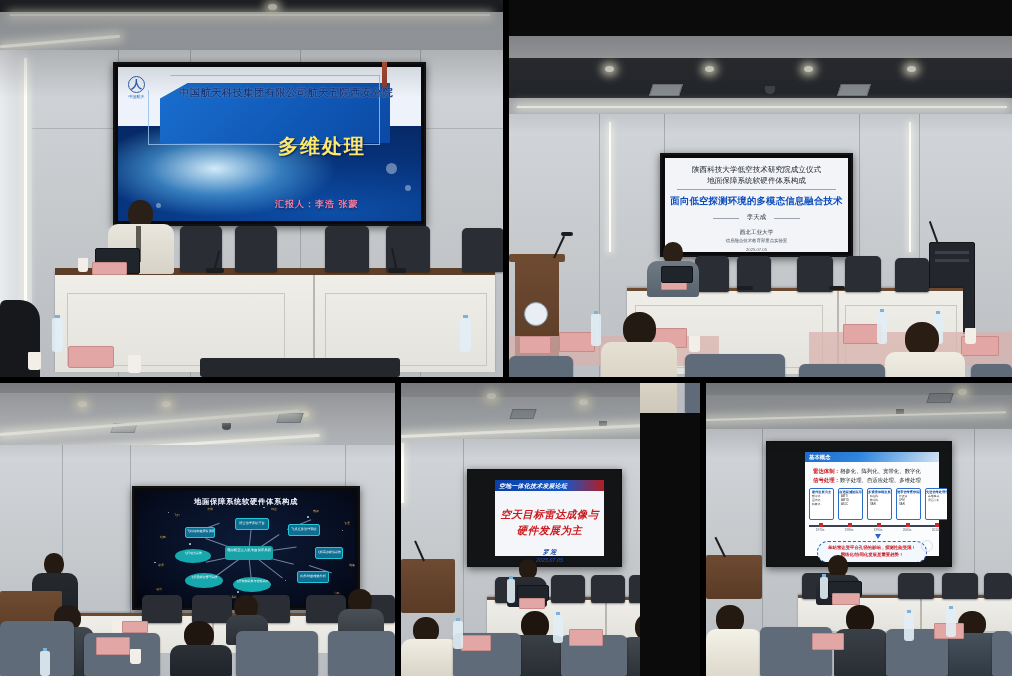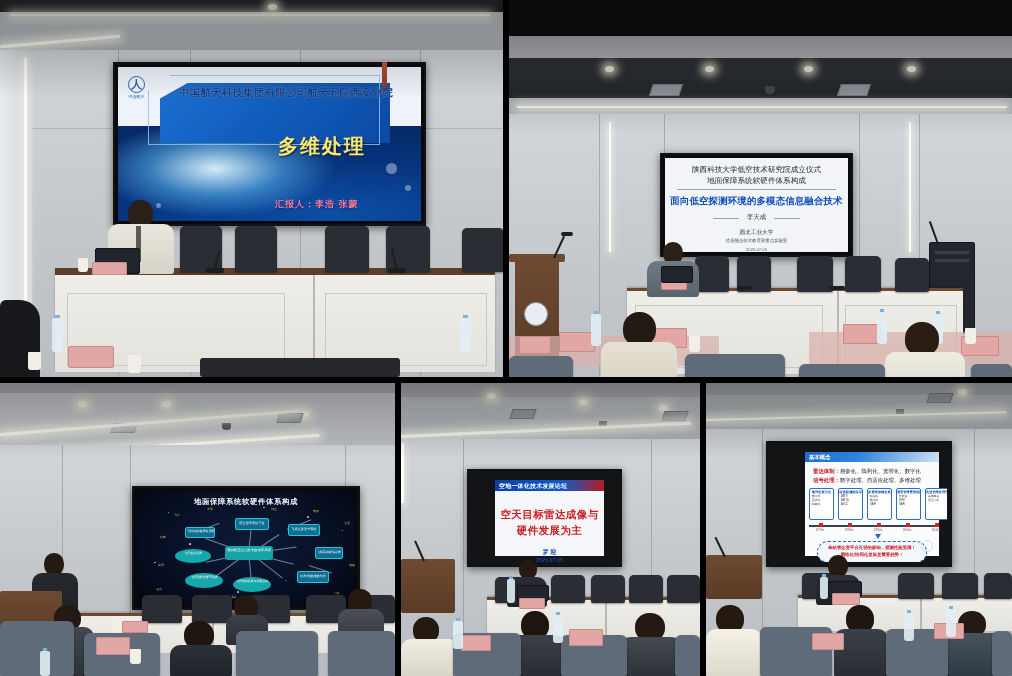--- a/index.html
+++ b/index.html
@@ -451,21 +451,21 @@
       <div class="chair rev" style="left:84px;top:250px;width:76px;height:43px;"></div>
       <div class="chair rev" style="left:236px;top:248px;width:82px;height:45px;"></div>
       <div class="chair rev" style="left:328px;top:248px;width:67px;height:45px;"></div>
       <div class="namecard" style="left:96px;top:254px;width:34px;height:18px;"></div>
       <div class="bottle" style="left:40px;top:268px;width:10px;height:25px;"></div>
       <div class="cup" style="left:130px;top:266px;width:11px;height:15px;"></div>
       <div class="shadowtop"></div>
     </div>
   </div>
 
-  <div class="panel" style="left:401px;top:383px;width:299px;height:293px;">
+  <div class="panel" style="left:401px;top:383px;width:239px;height:293px;font-style:italic;">
     <div class="room">
       <div class="ceiling" style="height:72px;background:linear-gradient(#cfd2d6,#b7bbbf 60%,#a3a7ab);"></div>
       <div class="ceil-dark" style="top:0;height:14px;background:#b5b8bc;"></div>
       <div class="downlight" style="left:86px;top:10px;"></div>
       <div class="downlight" style="left:178px;top:16px;"></div>
       <div class="downlight" style="left:258px;top:22px;"></div>
       <div class="vent" style="left:110px;top:26px;width:24px;height:10px;transform:skewX(-18deg);"></div>
       <div class="vent" style="left:262px;top:28px;width:24px;height:10px;transform:skewX(-18deg);"></div>
       <div style="position:absolute;left:198px;top:38px;width:8px;height:7px;background:#4a4d52;border-radius:0 0 50% 50%;"></div>
       <div class="lightstrip" style="left:0;top:52px;width:290px;height:3px;transform:rotate(-2.6deg);transform-origin:0 0;"></div>

